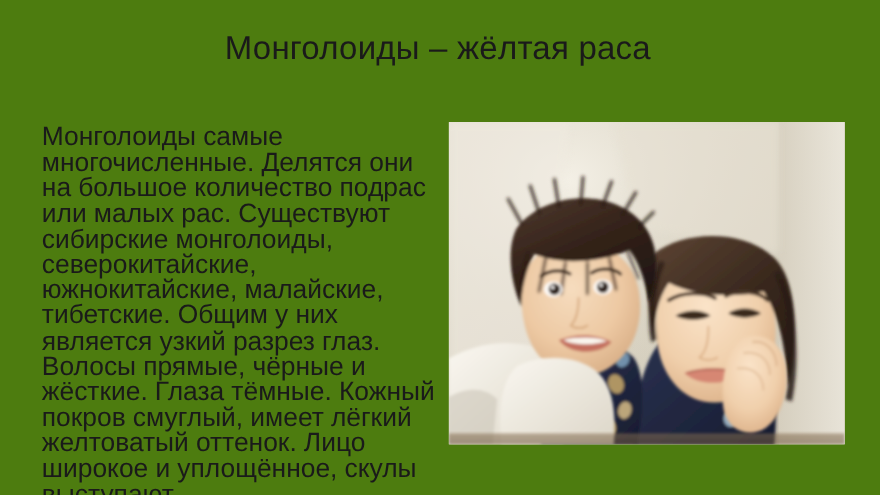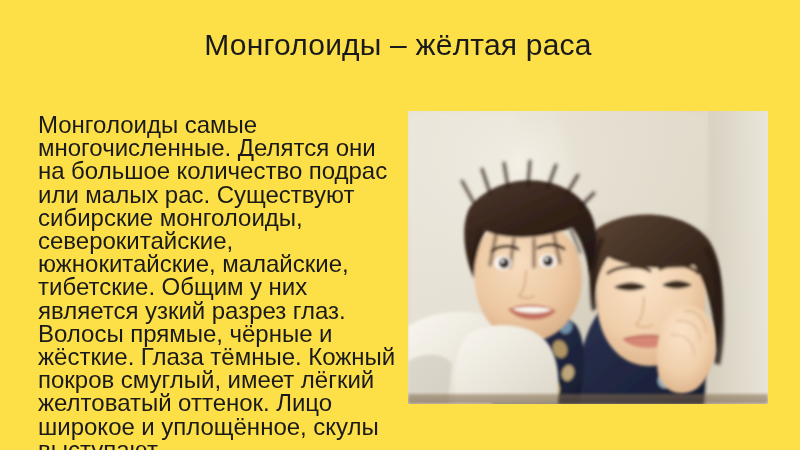--- a/index.html
+++ b/index.html
@@ -9,21 +9,21 @@
   body {
     width: 800px;
     height: 450px;
     overflow: hidden;
     font-family: "Liberation Sans", sans-serif;
   }
   #slide {
     position: relative;
     width: 800px;
     height: 450px;
-    background: #fde047;
+    background: #4d7c0f;
     box-sizing: border-box;
   }
   #slide-title {
     position: absolute;
     left: 40px;
     top: 26px;
     width: 716px;
     text-align: center;
     font-size: 30px;
     line-height: 38px;

